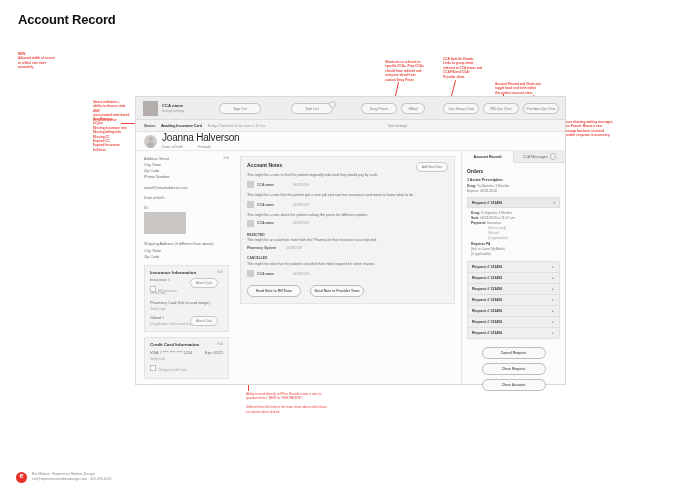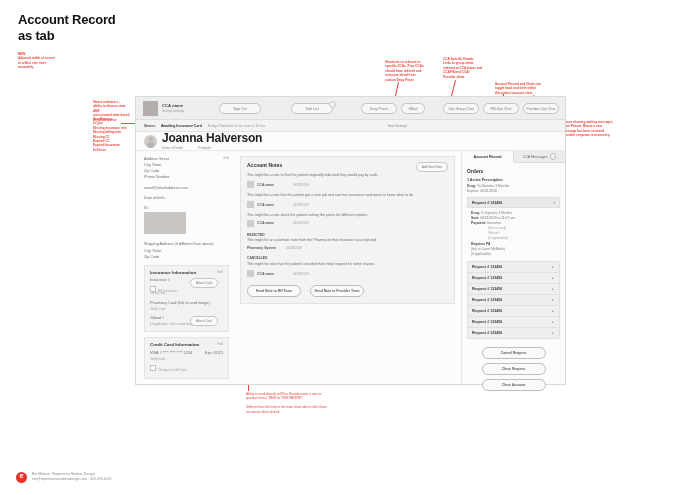--- a/index.html
+++ b/index.html
@@ -75,21 +75,21 @@
     margin-right:5px;position:relative;overflow:hidden;flex:none;
   }
   .avatar:after{
     content:"";position:absolute;left:2.6px;top:7.4px;width:7.8px;height:7px;
     border-radius:50% 50% 0 0;background:#b9b4b0;
   }
   .avatar:before{
     content:"";position:absolute;left:4.6px;top:2.4px;width:4px;height:4px;
     border-radius:50%;background:#b9b4b0;
   }
-  .pname{font-size:12px;font-weight:bold;color:#1d1d1d;line-height:1;letter-spacing:-0.2px;}
+  .pname{font-size:10px;font-weight:normal;color:#1d1d1d;line-height:1;letter-spacing:-0.2px;}
   .psub{font-size:3.9px;color:#8b8b8b;margin-top:1.8px;}
   .psub span{margin-right:14px;}
 
   
   .app-body{display:flex;height:233px;}
   .col-left{width:100px;padding:5px 7px 0 8px;box-sizing:border-box;}
   .col-mid{flex:1;padding:5px 6px 0 4px;box-sizing:border-box;}
   .col-right{width:104px;padding:0;box-sizing:border-box;background:#fbfbfb;border-left:1px solid #e6e6e6;}
 
   
@@ -195,21 +195,20 @@
     content:"e";position:absolute;left:0;top:-1.5px;width:11px;text-align:center;
     font-size:9px;font-weight:bold;color:#fff;font-family:"Liberation Serif",serif;
   }
   .f-txt{font-size:3.5px;color:#8a8a8a;line-height:1.62;}
 </style>
 </head>
 <body>
 
 <div class="page-title">
   <div>Account Record</div>
-  <div>as tab</div>
 </div>
 
 <div class="note-red" style="left:18px;top:52px;width:70px;">NEW:
 Adjusted width of screen
 to reflect size more
 accurately.</div>
 
 <div class="note-red" style="left:93px;top:100px;width:44px;">Status indicators -
 ability to choose state
 AND

